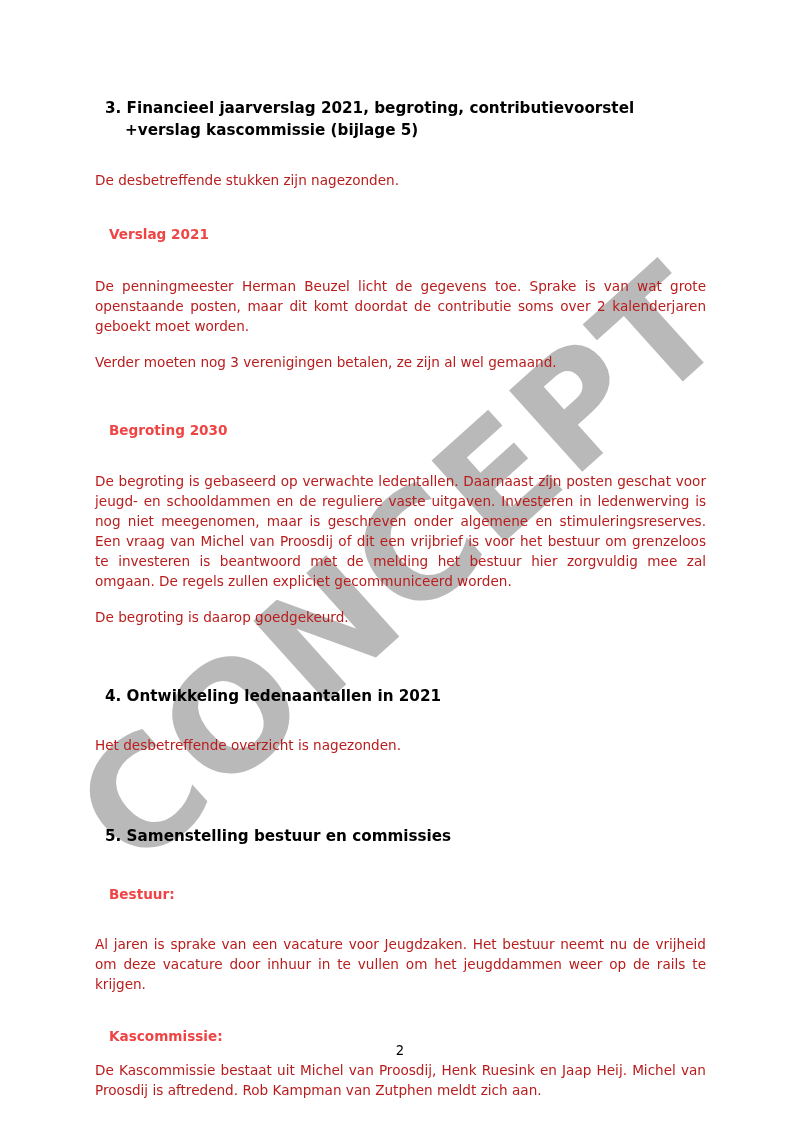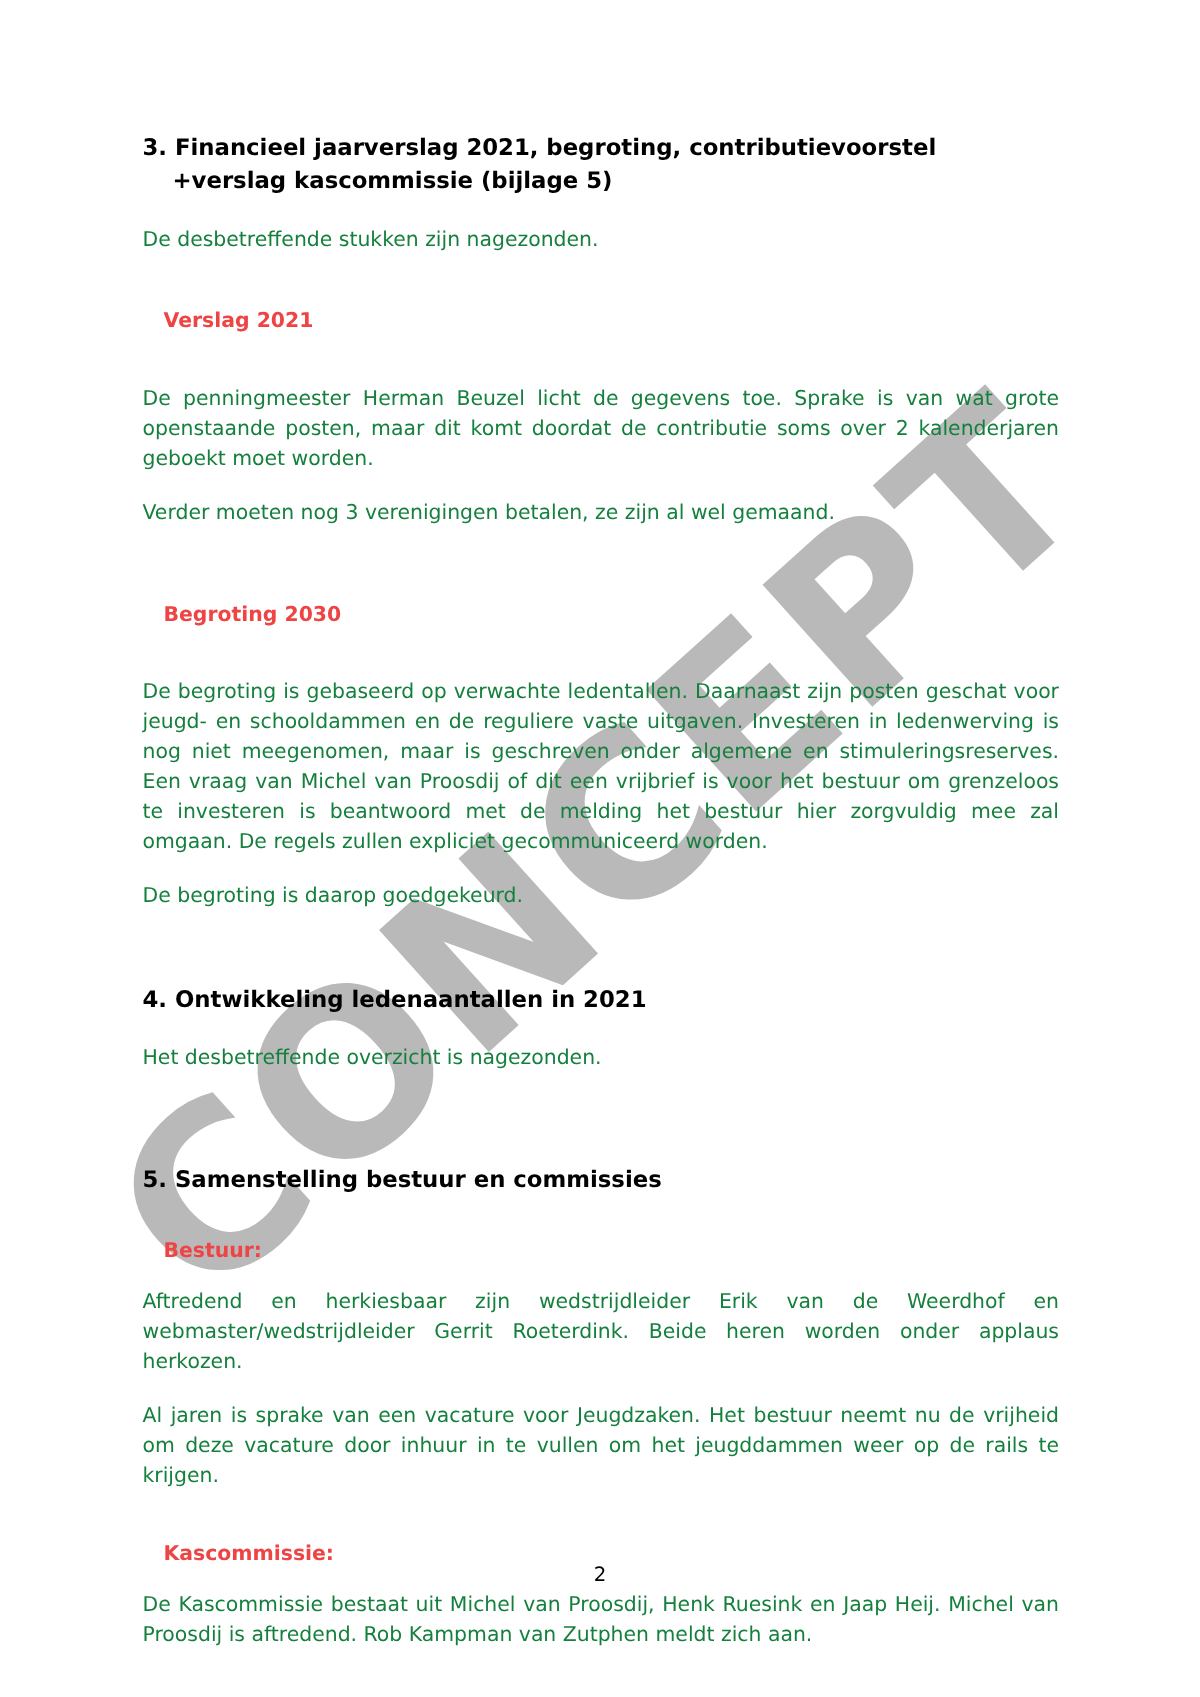--- a/index.html
+++ b/index.html
@@ -50,41 +50,41 @@
     left: 95px;
     top: 88px;
     width: 611px;
     z-index: 2;
   }
 
   .h-section {
     font-size: 15.2px;
     font-weight: 700;
     line-height: 1.42;
-    margin: 0;
+    margin: 10px;
     padding: 0;
     color: #000;
   }
   .h-section.wrap {
     padding-left: 20px;
     text-indent: -20px;
   }
   .sub-head {
     font-size: 13.6px;
     font-weight: 700;
     line-height: 1.45;
     margin: 14px;
     color: #ef4444;
   }
   p.body {
     font-size: 13.6px;
     line-height: 1.47;
     margin: 0;
     text-align: justify;
-    color: #15803d;
+    color: #b91c1c;
   }
   p.body.noj {
     text-align: left;
   }
 
   .sp-14 { height: 14px; }
   .sp-16 { height: 16px; }
   .sp-18 { height: 18px; }
   .sp-20 { height: 20px; }
   .sp-44 { height: 44px; }
@@ -147,21 +147,20 @@
     <div class="sp-18"></div>
     <p class="body noj">Het desbetreffende overzicht is nagezonden.</p>
 
     <div class="sp-16"></div>
 
     <div class="sp-44"></div>
     <h2 class="h-section">5. Samenstelling bestuur en commissies</h2>
 
     <div class="sp-14"></div>
     <h3 class="sub-head">Bestuur:</h3>
-    <p class="body">Aftredend en herkiesbaar zijn wedstrijdleider Erik van de Weerdhof en webmaster/wedstrijdleider Gerrit Roeterdink. Beide heren worden onder applaus herkozen.</p>
 
     <div class="sp-16"></div>
     <p class="body">Al jaren is sprake van een vacature voor Jeugdzaken. Het bestuur neemt nu de vrijheid om deze vacature door inhuur in te vullen om het jeugddammen weer op de rails te krijgen.</p>
 
     <div class="sp-18"></div>
     <h3 class="sub-head">Kascommissie:</h3>
     <p class="body">De Kascommissie bestaat uit Michel van Proosdij, Henk Ruesink en Jaap Heij. Michel van Proosdij is aftredend. Rob Kampman van Zutphen meldt zich aan.</p>
 
   </div>
 

